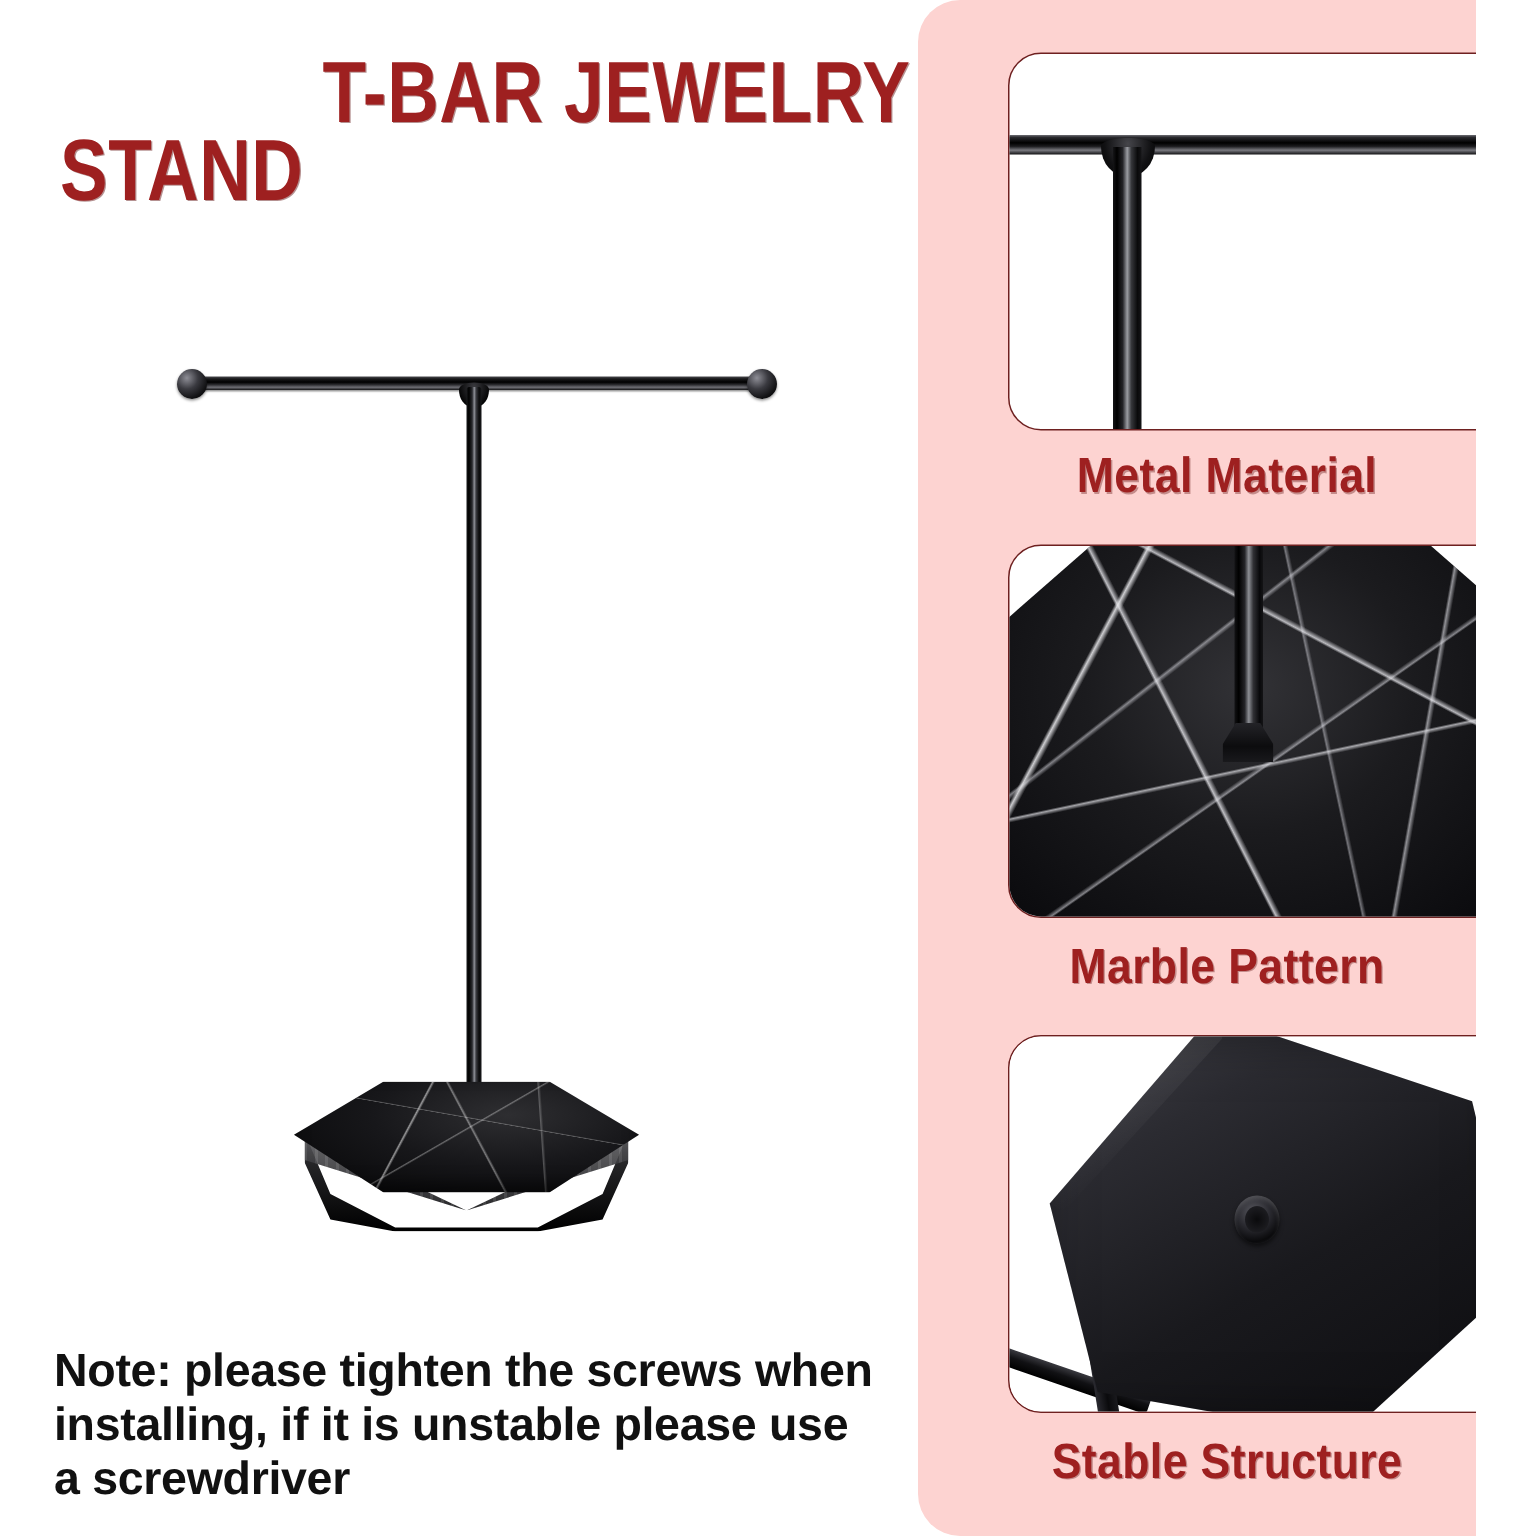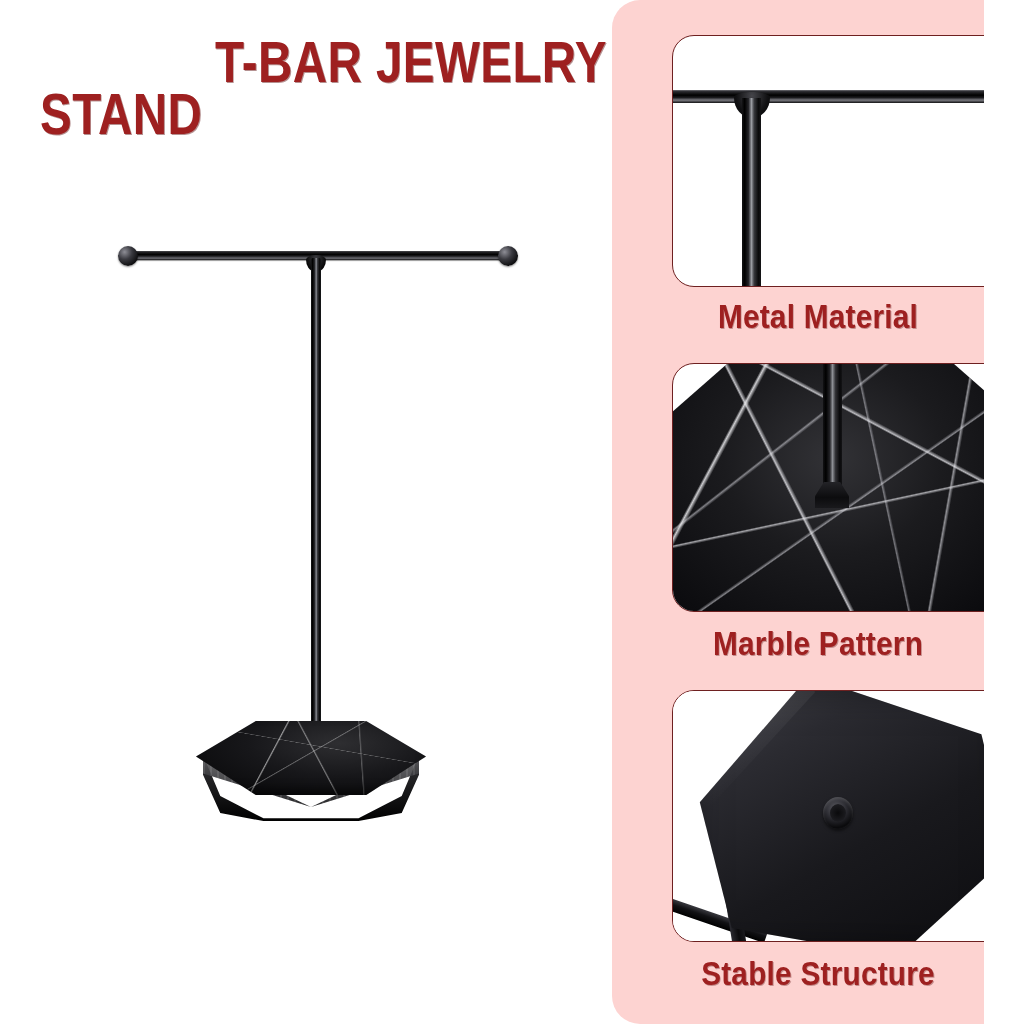--- a/index.html
+++ b/index.html
@@ -316,20 +316,21 @@
       <div class="rod-nut"></div>
 
       <div id="base-wrap">
         <div class="base-side"></div>
         <div class="base-bevel"></div>
         <div class="base-top"></div>
       </div>
 
     </div>
 
+    <div id="note">Note: please tighten the screws when installing, if it is unstable please use a screwdriver</div>
   </div>
 
   <div id="right-panel">
 
     <div class="feature">
       <div class="card" id="card-1">
         <div class="c1-hbar"></div>
         <div class="c1-joint"></div>
         <div class="c1-vrod"></div>
       </div>

